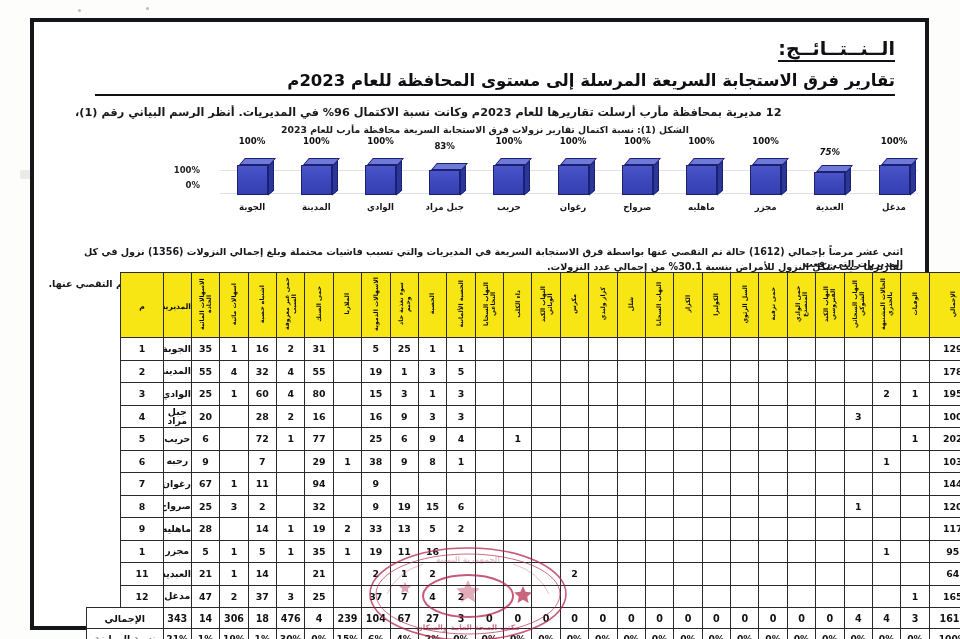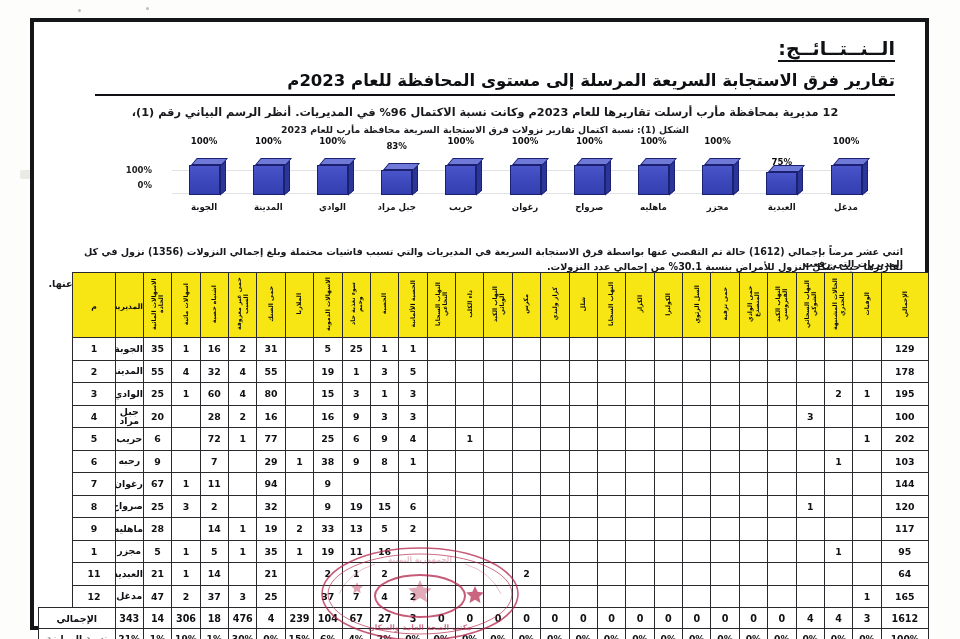--- a/index.html
+++ b/index.html
@@ -24,20 +24,21 @@
     width:899px;height:612px;
     border:4px solid #15161a;
     background:#ffffff;
     box-sizing:border-box;
   }
   .page-inner{
     position:absolute;
     inset:0;
     padding:0;
     box-sizing:border-box;
+    margin-left:48px;
   }
 
   
   .results-label{
     position:absolute;right:30px;top:16px;
     font-size:19px;font-weight:bold;color:#101114;
     letter-spacing:3px;
     border-bottom:2.5px solid #101114;
     padding-bottom:1px;
     line-height:1.1;
@@ -45,21 +46,21 @@
   .h-main{
     position:absolute;right:30px;top:49px;
     width:800px;text-align:right;
     font-size:16.5px;font-weight:bold;color:#0e0f12;
     border-bottom:2.5px solid #101114;
     padding-bottom:2px;
     line-height:1.25;
   }
   .p-intro{
     position:absolute;right:30px;top:83px;
-    width:820px;text-align:center;
+    width:820px;text-align:left;
     font-size:11.3px;font-weight:bold;color:#17181c;
     line-height:1.35;
   }
   .fig-caption{
     position:absolute;right:30px;top:102px;
     width:820px;text-align:center;
     font-size:9.3px;font-weight:bold;color:#1a1b1f;
   }
 
   
@@ -318,21 +319,21 @@
           <div class="bar-col">
             <div class="bar-val" style="top: -4px;">100%</div>
             <div class="bar3d">
               <div class="bar-top"></div>
               <div class="bar-side" style="height:30px"></div>
               <div class="bar-face" style="height:30px"></div>
             </div>
             <div class="bar-name">مجزر</div>
           </div>
           <div class="bar-col">
-            <div class="bar-val" style="top: 17px;">75%</div>
+            <div class="bar-val" style="top: 7px; font-style: italic;">75%</div>
             <div class="bar3d">
               <div class="bar-top"></div>
               <div class="bar-side" style="height:23px"></div>
               <div class="bar-face" style="height:23px"></div>
             </div>
             <div class="bar-name">العبدية</div>
           </div>
           <div class="bar-col">
             <div class="bar-val" style="top: -4px;">100%</div>
             <div class="bar3d">

